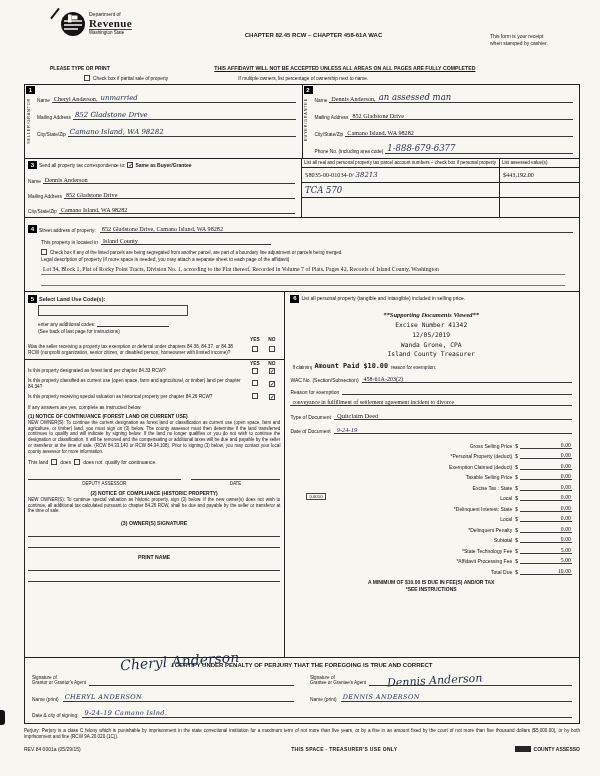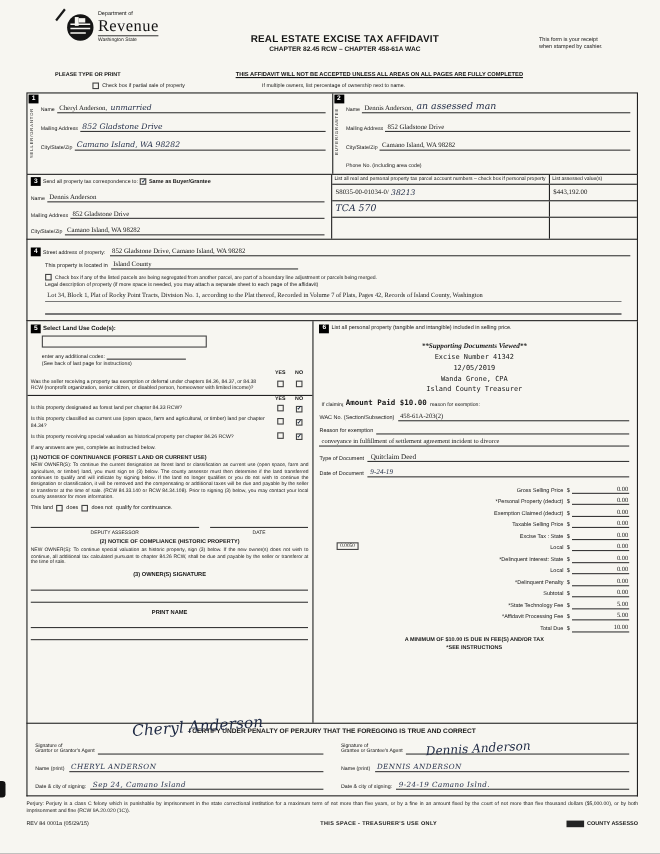--- a/index.html
+++ b/index.html
@@ -6,21 +6,21 @@
   html,body { background:#9a9a9a; }
   body { font-family:"Liberation Sans", sans-serif; color:#161616; }
   .page { width:600px; height:776px; background:#f7f6f1; margin:0 auto; position:relative;
           overflow:hidden; padding:10px 20px 6px 24px; }
 
   
   .hdr { position:relative; height:54px; }
   .corner-mark { position:absolute; left:30px; top:-3px; width:2px; height:13px; background:#1a1a1a; transform:rotate(38deg); }
   .logo { position:absolute; left:36px; top:1px; display:flex; gap:3px; align-items:center; }
   .logo-txt .lt1 { font-size:5px; line-height:1.1; }
-  .logo-txt .lt2 { font-size:15px; font-family:"Liberation Serif", serif; font-weight:normal; letter-spacing:0.4px; line-height:1.05; }
+  .logo-txt .lt2 { font-size:11px; font-family:"Liberation Serif", serif; font-weight:bold; letter-spacing:0.4px; line-height:1.05; }
   .logo-txt .lt3 { font-size:4.5px; border-top:1px solid #444; line-height:1.3; }
   .title-blk { position:absolute; left:135px; right:112px; top:20px; text-align:center; }
   .title { font-size:9px; font-weight:bold; letter-spacing:0.2px; }
   .chapters { font-size:6px; font-weight:bold; margin-top:2px; }
   .receipt { position:absolute; right:0; top:23px; width:90px; font-size:5px; line-height:1.35; }
   .ptp-row { display:flex; align-items:center; margin-top:1px; }
   .ptp { font-size:5px; font-weight:bold; margin-left:26px; white-space:nowrap; }
   .warn { flex:1; text-align:center; font-size:5.2px; font-weight:bold; text-decoration:underline; }
   .partial-row { display:flex; align-items:center; gap:3px; font-size:4.8px; margin:4px 0 3px 60px; }
   .partial-gap { width:64px; }
@@ -156,21 +156,20 @@
         <rect x="8" y="3.5" width="3.5" height="8" fill="#f7f6f1"></rect>
         <rect x="11.5" y="4.5" width="6" height="4" fill="#f7f6f1"></rect>
       </svg>
       <div class="logo-txt">
         <div class="lt1">Department of</div>
         <div class="lt2">Revenue</div>
         <div class="lt3">Washington State</div>
       </div>
     </div>
     <div class="title-blk">
-      <div class="title">REAL ESTATE EXCISE TAX AFFIDAVIT</div>
       <div class="chapters">CHAPTER 82.45 RCW – CHAPTER 458-61A WAC</div>
     </div>
     <div class="receipt">
       <div>This form is your receipt</div>
       <div>when stamped by cashier.</div>
     </div>
   </div>
   <div class="ptp-row">
     <span class="ptp">PLEASE TYPE OR PRINT</span>
     <span class="warn">THIS AFFIDAVIT WILL NOT BE ACCEPTED UNLESS ALL AREAS ON ALL PAGES ARE FULLY COMPLETED</span>
@@ -223,20 +222,23 @@
         </span>
       </div>
       <div class="frow">
         <span class="flabel">City/State/Zip</span>
         <span class="fval">
           <span class="typed">Camano Island, WA 98282</span>
         </span>
       </div>
       <div class="frow">
         <span class="flabel">Phone No. (including area code)</span>
+        <span class="fval">
+          <span class="hw hw-lg">1-888-679-6377</span>
+        </span>
       </div>
     </div>
   </div>
 
   <div class="sec3">
     <div class="sec3-left">
       <div class="s3head">
         <span class="nb">3</span>
         <span>Send all property tax correspondence to:</span>
         <span class="cb">✓</span>
@@ -531,26 +533,20 @@
         <span class="flabel">Name (print)</span>
         <span class="fval">
           <span class="hw hw-caps">DENNIS ANDERSON</span>
         </span>
       </div>
     </div>
     <div class="npdc-row">
       <div class="npdc-half">
         <span class="flabel">Date &amp; city of signing:</span>
         <span class="fval">
-          <span class="hw hw-caps">Sep 24,  Camano Island</span>
-        </span>
-      </div>
-      <div class="npdc-half">
-        <span class="flabel">Date &amp; city of signing:</span>
-        <span class="fval">
           <span class="hw hw-caps">9-24-19   Camano Islnd.</span>
         </span>
       </div>
     </div>
   </div>
 
   <div class="perjury">Perjury: Perjury is a class C felony which is punishable by imprisonment in the state correctional institution for a maximum term of not more than five years, or by a fine in an amount fixed by the court of not more than five thousand dollars ($5,000.00), or by both imprisonment and fine (RCW 9A.20.020 (1C)).</div>
 
   <div class="footer">
     <span class="f-form">REV 84 0001a (05/29/15)</span>

